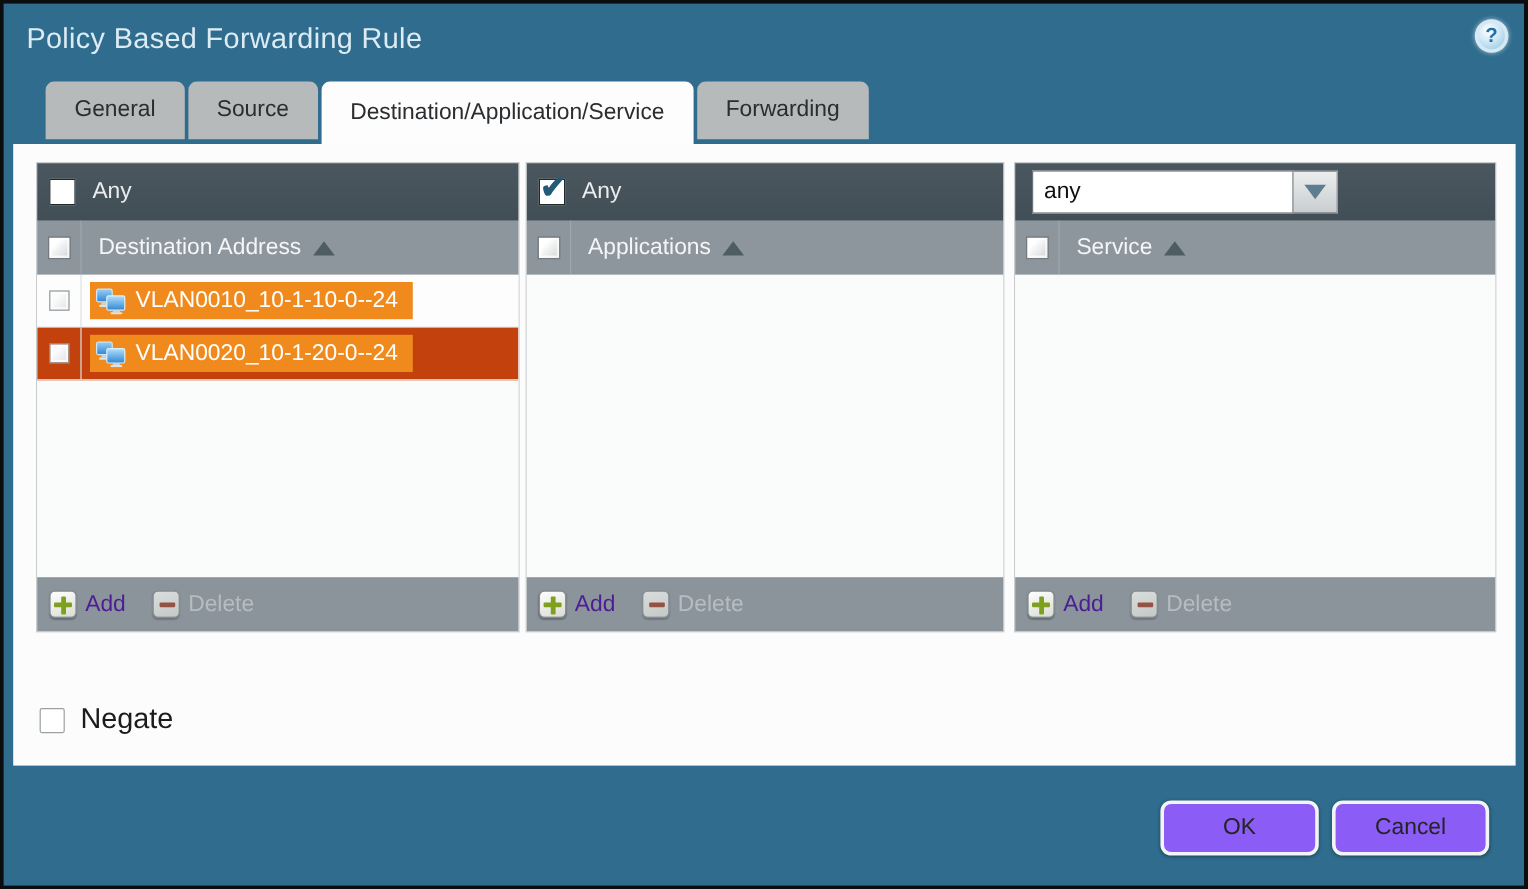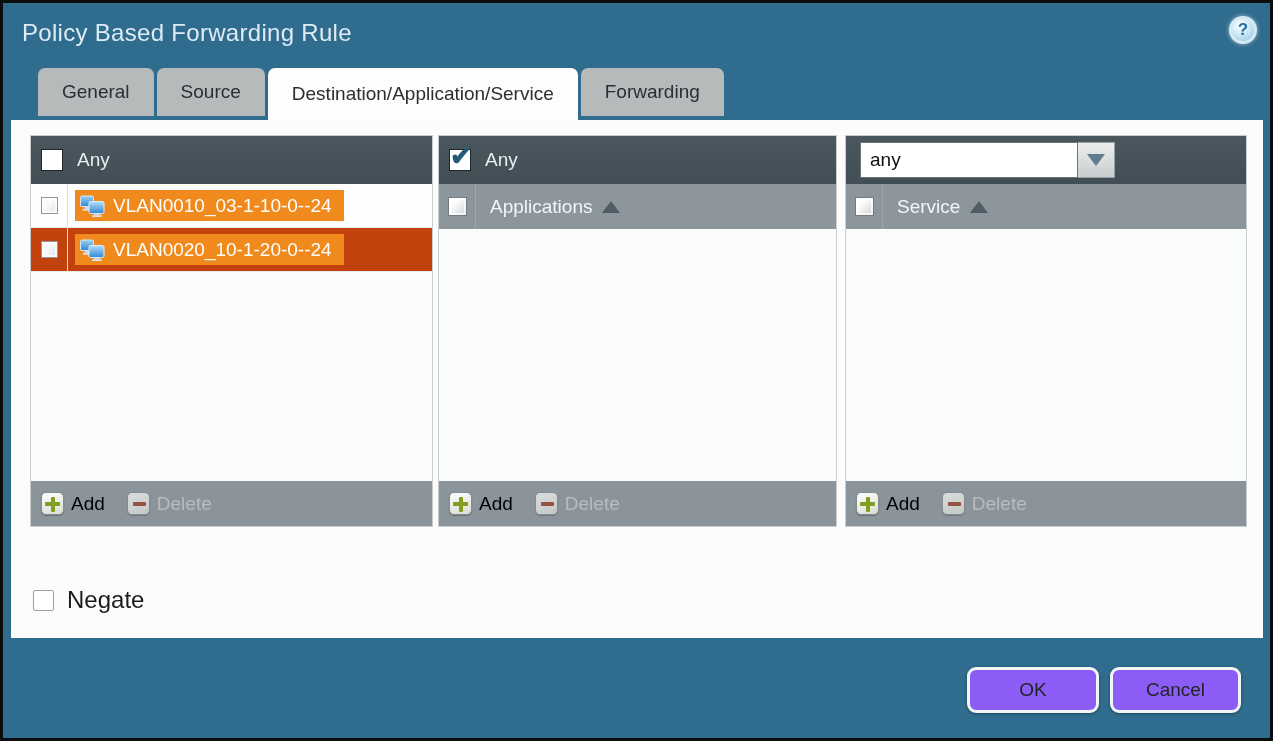--- a/index.html
+++ b/index.html
@@ -53,21 +53,21 @@
           padding:0 12px 0 5px; color:#fff; font-size:19px; gap:7px; }
 
   .col-footer { height:45px; background:#8b949b; display:flex; align-items:center; padding-left:10px; flex:0 0 auto; }
   .ftr-btn { display:flex; align-items:center; gap:7px; cursor:pointer; }
   .ftr-btn + .ftr-btn { margin-left:22px; }
   .chip-icon { width:23px; height:23px; border-radius:5px; border:1px solid #838b90; position:relative;
                background:linear-gradient(160deg,#ffffff,#d9dcd2); box-shadow:0 1px 1px rgba(0,0,0,.25); flex:0 0 auto; }
   .plus::before  { content:''; position:absolute; left:3px;  top:9px; width:15px; height:4px; background:#7fa01e; border-radius:1px; }
   .plus::after   { content:''; position:absolute; left:8.5px; top:3.5px; width:4px; height:15px; background:#7fa01e; border-radius:1px; }
   .minus::before { content:''; position:absolute; left:5px;  top:9px; width:13px; height:4px; background:#95422e; border-radius:1px; }
-  .add-label { color:#000000; font-size:19px; }
+  .add-label { color:#4c1d95; font-size:19px; }
   .del-label { color:#b6bcc1; font-size:19px; }
   .disabled .chip-icon { opacity:.8; background:linear-gradient(160deg,#eef0ee,#d3d6d0); }
 
   
   .cb { display:inline-block; background:#fff; flex:0 0 auto; }
   .cb-any { width:22px; height:22px; border:1px solid #20282c; position:relative; cursor:pointer; }
   .checkmark { position:absolute; top:-7px; left:0px; font-size:26px; color:#235a77; font-weight:bold; line-height:1; }
   .cb-hdr { width:19px; height:19px; border:1px solid #737b80; cursor:pointer;
             background:linear-gradient(135deg,#ffffff 30%,#cfd3d5); box-shadow:inset 0 0 0 2px rgba(255,255,255,.7); }
   .cb-row { width:17px; height:17px; border:1px solid #8f979c; cursor:pointer;
@@ -126,36 +126,43 @@
     <div class="tab active">Destination/Application/Service</div>
     <div class="tab">Forwarding</div>
   </div>
 
   <div class="panel"></div>
 
   <div class="col col-dest">
     <div class="col-top">
       <span class="cb cb-any"></span>
       <span class="any-label">Any</span>
+    </div>
+    <div class="col-header">
+      <span class="hdr-cb-cell">
+          <span class="cb cb-hdr"></span>
+        </span>
+      <span class="hdr-label">Destination Address</span>
+      <span class="tri-up"></span>
     </div>
     <div class="col-body">
       <div class="row">
         <span class="row-cb-cell">
             <span class="cb cb-row"></span>
           </span>
         <span class="chip">
           <svg class="net-icon" viewBox="0 0 26 22">
             <rect x="0.5" y="1" width="13" height="10.5" rx="1.5" fill="url(#gb)" stroke="#cfe7f7" stroke-width="1"></rect>
             <rect x="4.5" y="12" width="5.5" height="2" fill="#cdd6dd"></rect>
             <rect x="2.5" y="14" width="9.5" height="1.8" rx="0.9" fill="#dbe2e7"></rect>
             <rect x="9" y="6.5" width="15" height="12" rx="1.5" fill="url(#gf)" stroke="#d9eefb" stroke-width="1"></rect>
             <rect x="14" y="18.7" width="6" height="1.8" fill="#cdd6dd"></rect>
             <rect x="12" y="20.2" width="10" height="1.8" rx="0.9" fill="#dbe2e7"></rect>
           </svg>
-          <span>VLAN0010_03-1-10-0--24</span>
+          <span>VLAN0010_10-1-10-0--24</span>
         </span>
       </div>
       <div class="row">
         <span class="row-cb-cell">
             <span class="cb cb-row"></span>
           </span>
         <span class="chip">
           <svg class="net-icon" viewBox="0 0 26 22">
             <rect x="0.5" y="1" width="13" height="10.5" rx="1.5" fill="url(#gb)" stroke="#cfe7f7" stroke-width="1"></rect>
             <rect x="4.5" y="12" width="5.5" height="2" fill="#cdd6dd"></rect>

